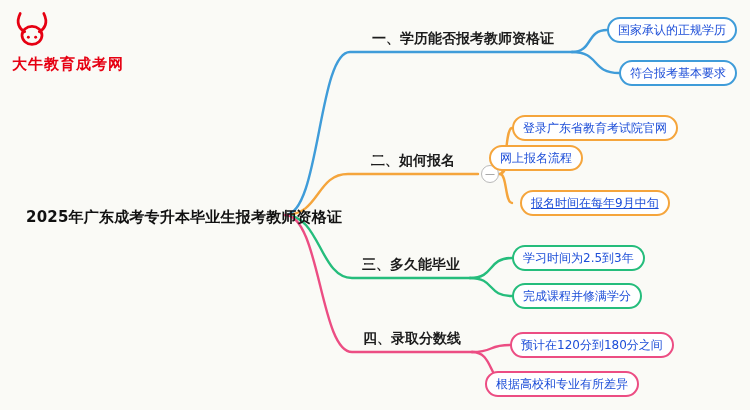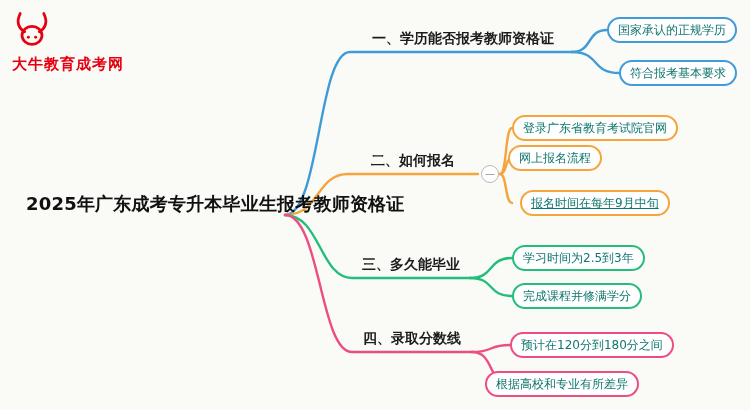--- a/index.html
+++ b/index.html
@@ -6,31 +6,31 @@
   html,body { width:750px; height:410px; }
   body {
     position:relative;
     background:#fafaf6;
     font-family:"DejaVu Sans","Liberation Sans",sans-serif;
     overflow:hidden;
   }
   #stage { position:absolute; inset:0; }
   #map-svg { position:absolute; left:0; top:0; }
   #root-node {
-    position:absolute; left:26px; top:192px;
-    font-size:18px; font-weight:bold; color:#111;
+    position:absolute; left:26px; top:208px;
+    font-size:15px; font-weight:bold; color:#111;
     white-space:nowrap; letter-spacing:0.2px;
   }
   .branch-label {
     position:absolute; font-size:14px; font-weight:700; color:#1c1c1c;
     text-align:right; white-space:nowrap;
   }
   .leaf {
     position:absolute; background:#fff; border:2px solid #999;
-    border-radius:14px; font-size:12px; color:#0f766e;
+    border-radius:14px; font-size:12px; color:#1d4ed8;
     padding:3px 9px; line-height:16px; white-space:nowrap;
   }
   .toggle {
     position:absolute; width:18px; height:18px; border-radius:50%;
     background:#fff; border:1.5px solid #b9b9b9; color:#8f8f8f;
     font-size:10px; line-height:15px; text-align:center; cursor:pointer;
   }
   #logo { position:absolute; left:12px; top:10px; display:flex; gap:7px; align-items:flex-start;flex-direction:column; }
   #logo-text { display:flex; flex-direction:column; }
   #logo-title { font-size:15px; font-weight:bold; letter-spacing:1px; }
@@ -72,21 +72,21 @@
 
   <div id="root-node">2025年广东成考专升本毕业生报考教师资格证</div>
 
   <div id="nodes">
       <div class="branch-label" style="left: 368px; width: 186px; top: 30px;">一、学历能否报考教师资格证</div>
       <div class="leaf" style="border-color: rgb(63, 156, 217); right: 13px; top: 17px;">国家承认的正规学历</div>
       <div class="leaf" style="border-color: rgb(63, 156, 217); right: 13px; top: 60px;">符合报考基本要求</div>
       <div class="branch-label" style="left: 371px; width: 84px; top: 152px;">二、如何报名</div>
       <div class="toggle" style="left: 481px; top: 165px;">—</div>
       <div class="leaf" style="border-color: rgb(245, 165, 60); left: 512px; top: 115px;">登录广东省教育考试院官网</div>
-      <div class="leaf" style="border-color: rgb(245, 165, 60); left: 508px; top: 145px; text-align: right;">网上报名流程</div>
+      <div class="leaf" style="border-color: rgb(245, 165, 60); left: 489px; top: 145px; text-align: right;">网上报名流程</div>
       <div class="leaf" style="border-color: rgb(245, 165, 60); left: 520px; top: 190px; text-decoration: underline;">报名时间在每年9月中旬</div>
       <div class="branch-label" style="left: 362px; width: 98px; top: 256px;">三、多久能毕业</div>
       <div class="leaf" style="border-color: rgb(37, 189, 124); left: 512px; top: 245px;">学习时间为2.5到3年</div>
       <div class="leaf" style="border-color: rgb(37, 189, 124); left: 512px; top: 283px;">完成课程并修满学分</div>
       <div class="branch-label" style="left: 363px; width: 98px; top: 330px;">四、录取分数线</div>
       <div class="leaf" style="border-color: rgb(236, 77, 131); left: 510px; top: 332px;">预计在120分到180分之间</div>
       <div class="leaf" style="border-color: rgb(236, 77, 131); left: 485px; top: 371px;">根据高校和专业有所差异</div>
     </div>
 </div>
 

